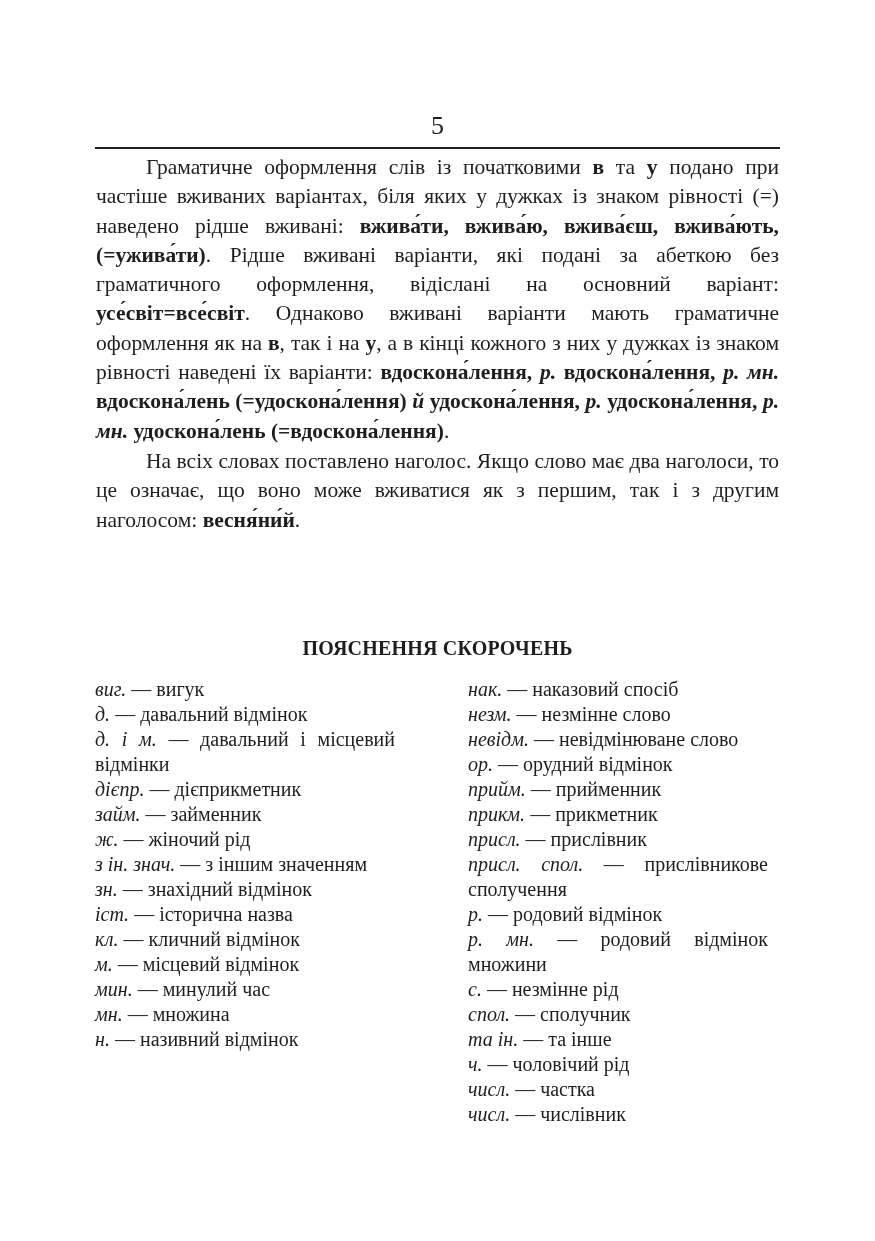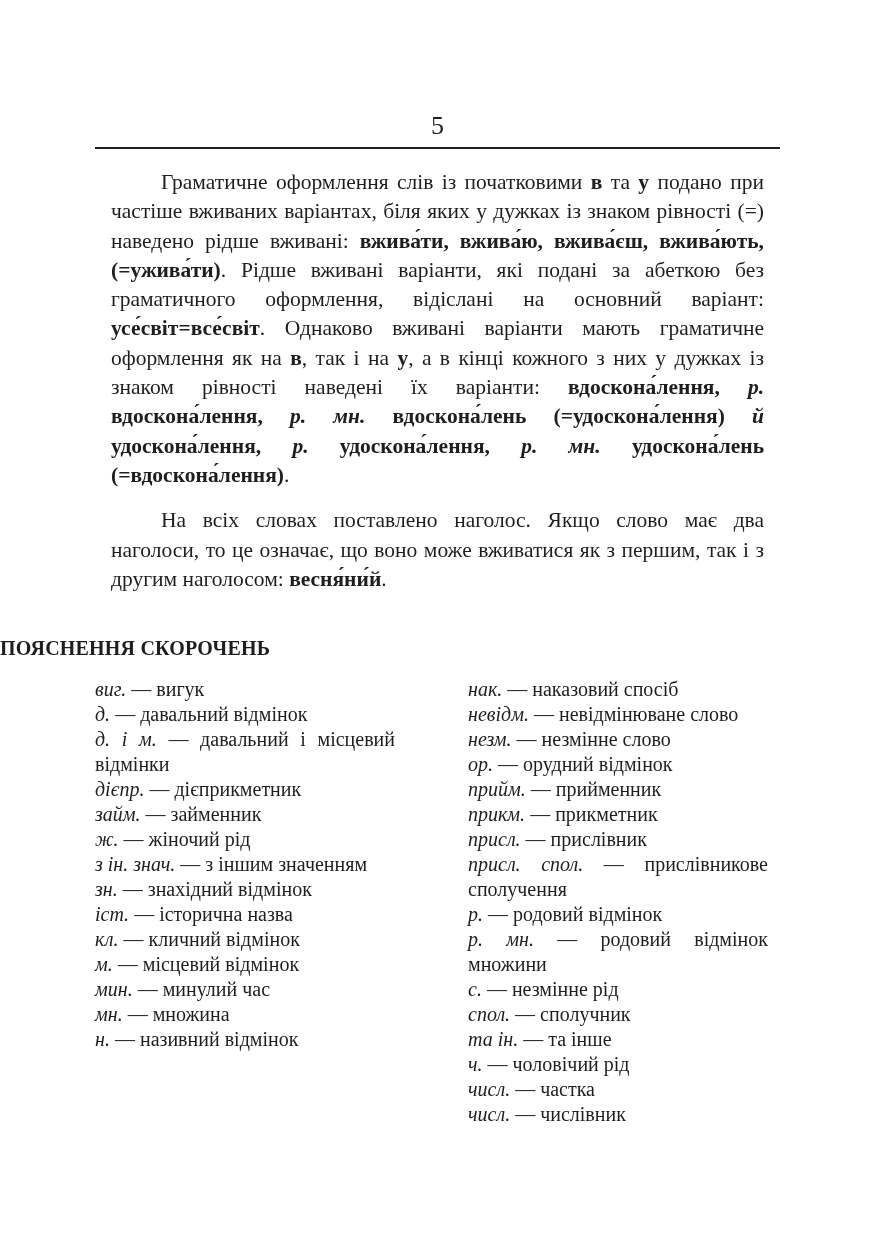--- a/index.html
+++ b/index.html
@@ -14,26 +14,26 @@
     }
     .rule {
       position: absolute; top: 147px; left: 95px; width: 685px; height: 2px;
       background: #1e1e1e;
     }
     .body-text {
       position: absolute; top: 152px; left: 95px; width: 685px;
       font-size: 21.5px; line-height: 29.3px; text-align: justify;
       font-stretch: condensed;
     }
-    .para { margin: 16px; text-indent: 50px; }
+    .para { margin: 1px; text-indent: 50px; }
     .para span { display: inline; }
     b { font-weight: bold; }
     .heading {
       position: absolute; top: 634px; left: 0; width: 875px;
-      text-align: left; font-size: 20px; font-weight: bold; line-height: 28px;
+      text-align: center; font-size: 20px; font-weight: bold; line-height: 28px;
       letter-spacing: 0.2px;
     }
     .col {
       position: absolute; top: 677px; font-size: 20px; line-height: 25px;
     }
     .col-left { left: 95px; width: 300px; }
     .col-right { left: 468px; width: 300px; }
     .abbr-entry { margin: 0; text-align: justify; }
     .abbr-entry i { }
   </style>
@@ -61,22 +61,22 @@
     <p class="abbr-entry"><i>зн.</i><span> — знахідний відмінок</span></p>
     <p class="abbr-entry"><i>іст.</i><span> — історична назва</span></p>
     <p class="abbr-entry"><i>кл.</i><span> — кличний відмінок</span></p>
     <p class="abbr-entry"><i>м.</i><span> — місцевий відмінок</span></p>
     <p class="abbr-entry"><i>мин.</i><span> — минулий час</span></p>
     <p class="abbr-entry"><i>мн.</i><span> — множина</span></p>
     <p class="abbr-entry"><i>н.</i><span> — називний відмінок</span></p>
   </div>
 <div class="col col-right">
     <p class="abbr-entry"><i>нак.</i><span> — наказовий спосіб</span></p>
+    <p class="abbr-entry"><i>незм.</i><span> — незмінне слово</span></p>
     <p class="abbr-entry"><i>невідм.</i><span> — невідмінюване слово</span></p>
-    <p class="abbr-entry"><i>незм.</i><span> — незмінне слово</span></p>
     <p class="abbr-entry"><i>ор.</i><span> — орудний відмінок</span></p>
     <p class="abbr-entry"><i>прийм.</i><span> — прийменник</span></p>
     <p class="abbr-entry"><i>прикм.</i><span> — прикметник</span></p>
     <p class="abbr-entry"><i>присл.</i><span> — прислівник</span></p>
     <p class="abbr-entry"><i>присл. спол.</i><span> — прислівникове сполучення</span></p>
     <p class="abbr-entry"><i>р.</i><span> — родовий відмінок</span></p>
     <p class="abbr-entry"><i>р. мн.</i><span> — родовий відмінок множини</span></p>
     <p class="abbr-entry"><i>с.</i><span> — незмінне рід</span></p>
     <p class="abbr-entry"><i>спол.</i><span> — сполучник</span></p>
     <p class="abbr-entry"><i>та ін.</i><span> — та інше</span></p>

